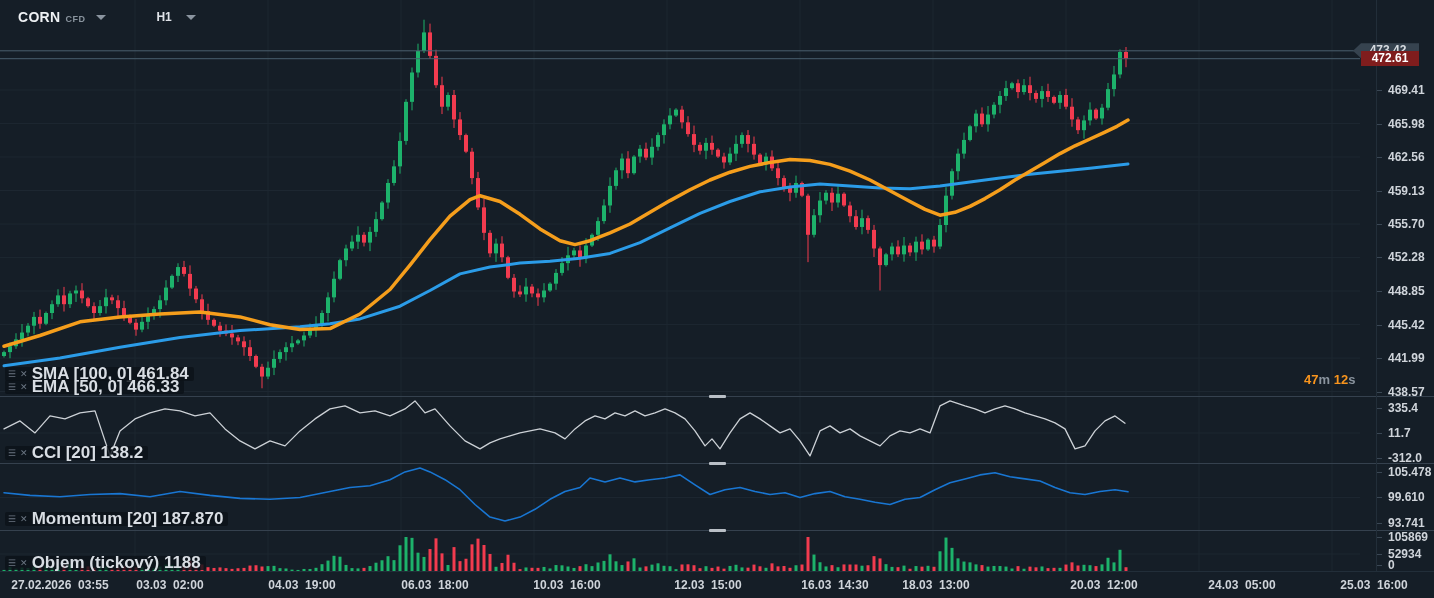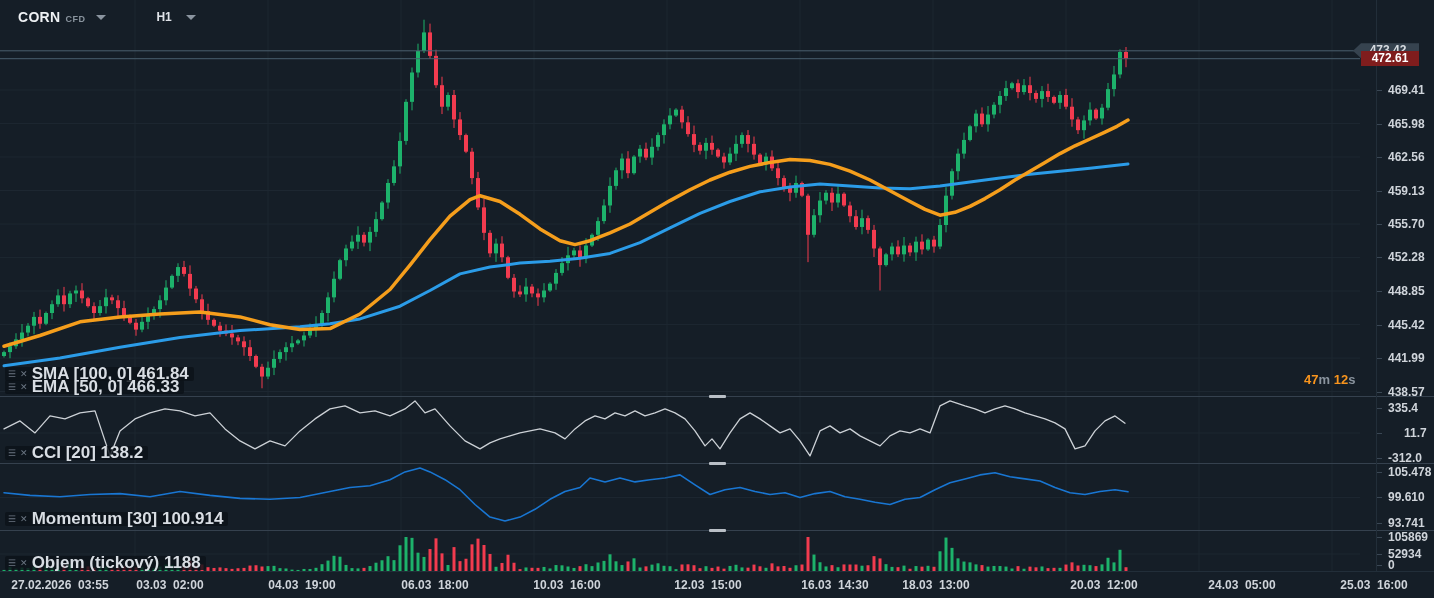--- a/index.html
+++ b/index.html
@@ -665,21 +665,21 @@
     <span class="txt">EMA [50, 0] 466.33</span>
   </div>
   <div class="legend-row" style="left:5px;top:446px;">
     <span class="mini-icon">☰</span>
     <span class="mini-icon">✕</span>
     <span class="txt">CCI [20] 138.2</span>
   </div>
   <div class="legend-row" style="left:5px;top:512px;">
     <span class="mini-icon">☰</span>
     <span class="mini-icon">✕</span>
-    <span class="txt">Momentum [30] 100.914</span>
+    <span class="txt">Momentum [20] 187.870</span>
   </div>
   <div class="legend-row" style="left:5px;top:556px;">
     <span class="mini-icon">☰</span>
     <span class="mini-icon">✕</span>
     <span class="txt">Objem (tickový) 1188</span>
   </div>
 
   <div class="countdown" style="left:1304px;top:372px;"><span class="num">47</span><span>m</span><span> </span><span class="num">12</span><span>s</span></div>
 
   <div class="price-axis" id="price-axis">
@@ -698,21 +698,21 @@
       <span class="axis-label" style="top: 284px;">448.85</span>
       <span class="tick" style="top: 291px;"></span>
       <span class="axis-label" style="top: 317.533px;">445.42</span>
       <span class="tick" style="top: 324.533px;"></span>
       <span class="axis-label" style="top: 351.065px;">441.99</span>
       <span class="tick" style="top: 358.065px;"></span>
       <span class="axis-label" style="top: 384.5px;">438.57</span>
       <span class="tick" style="top: 391.5px;"></span>
       <span class="axis-label" style="top: 401px;">335.4</span>
       <span class="tick" style="top: 408px;"></span>
-      <span class="axis-label" style="top: 426px; margin-left: 16px;">11.7</span>
+      <span class="axis-label" style="top: 426px;">11.7</span>
       <span class="tick" style="top: 433px;"></span>
       <span class="axis-label" style="top: 451px;">-312.0</span>
       <span class="tick" style="top: 458px;"></span>
       <span class="axis-label" style="top: 465px;">105.478</span>
       <span class="tick" style="top: 472px;"></span>
       <span class="axis-label" style="top: 490.498px;">99.610</span>
       <span class="tick" style="top: 497.498px;"></span>
       <span class="axis-label" style="top: 516px;">93.741</span>
       <span class="tick" style="top: 523px;"></span>
       <span class="axis-label" style="top: 530px;">105869</span>

